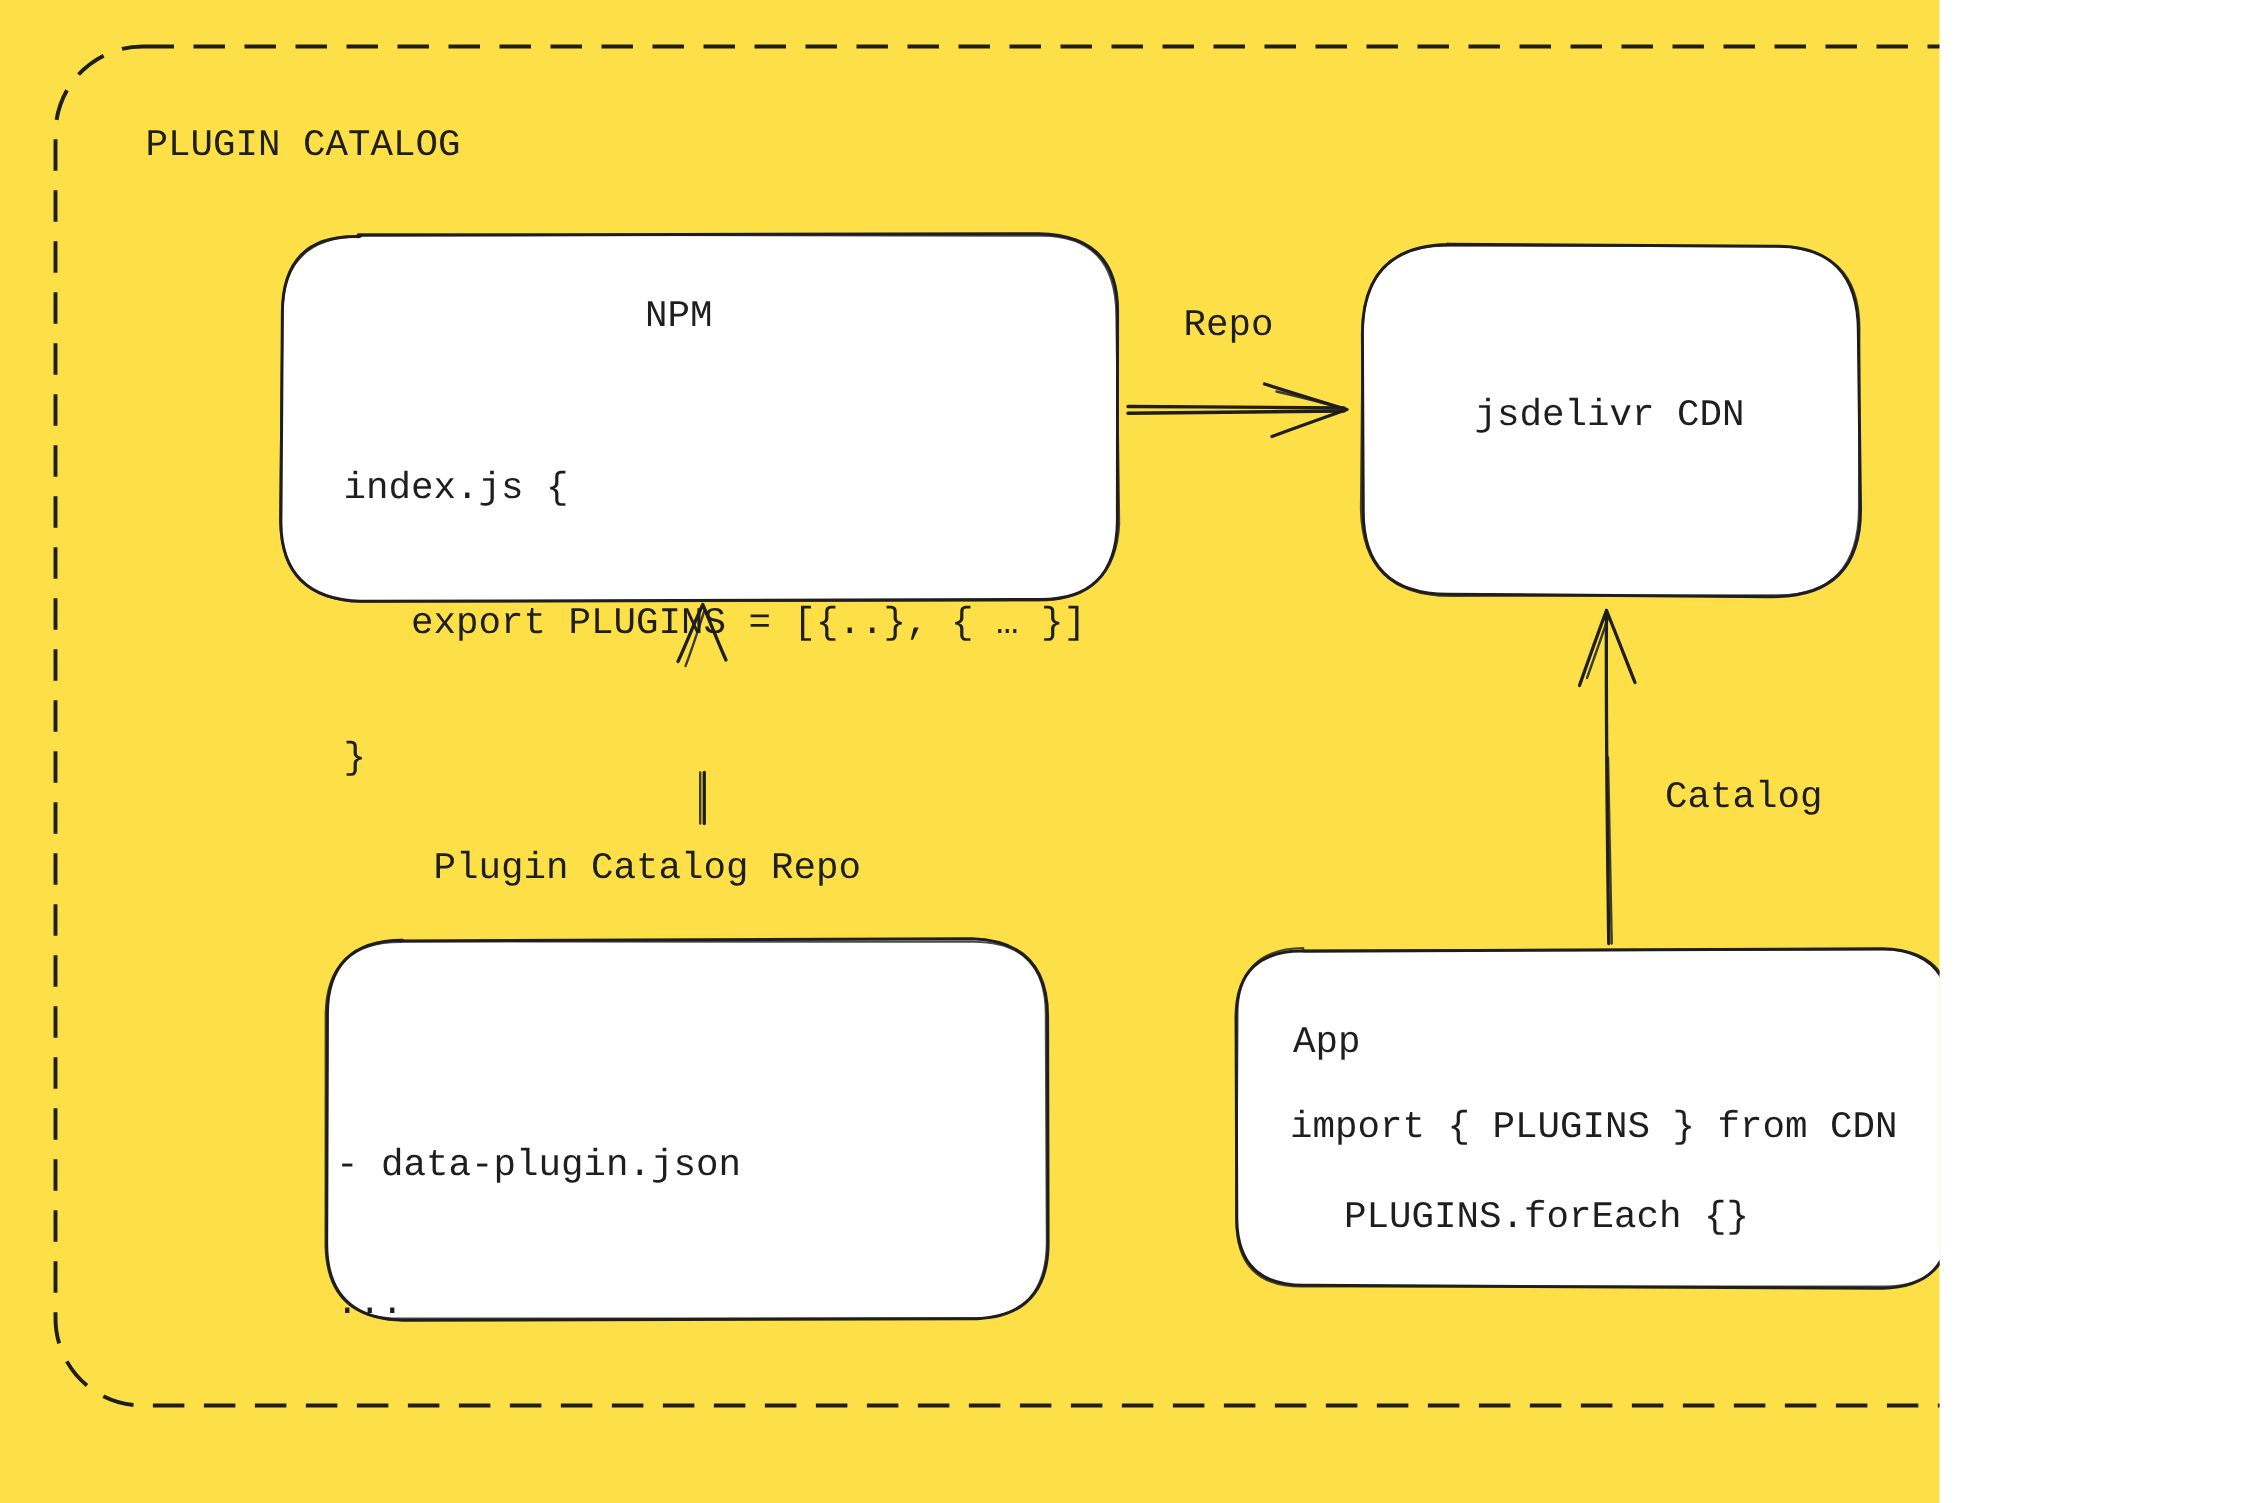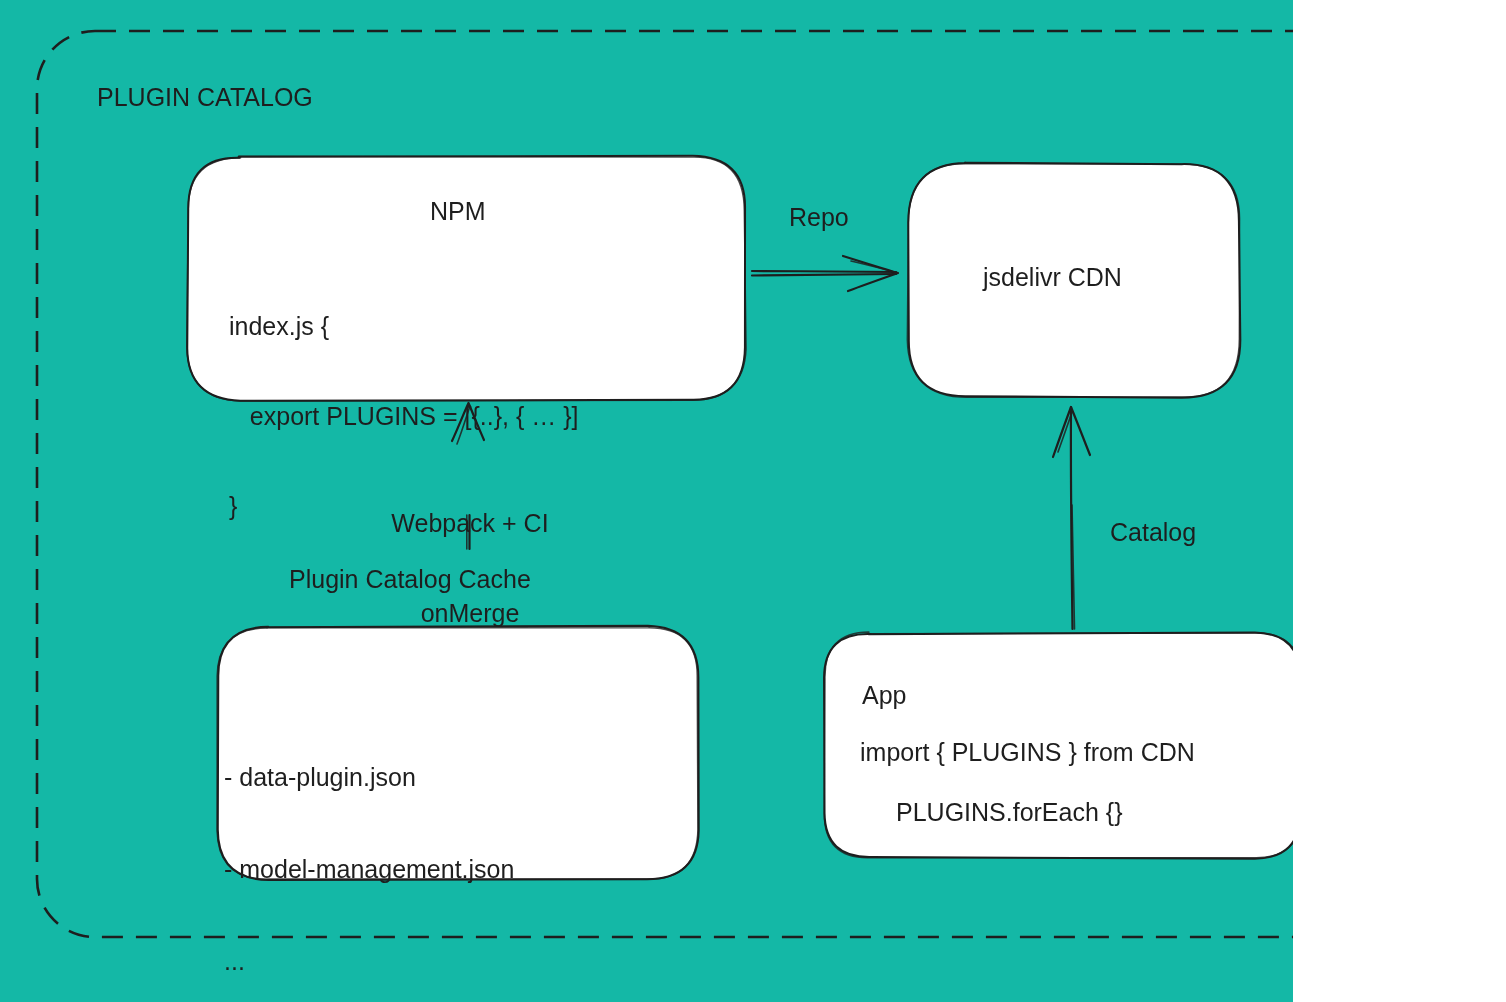--- a/index.html
+++ b/index.html
@@ -1,20 +1,20 @@
 <!DOCTYPE html>
 <html><head>
 <meta charset="utf-8">
 <style>
   html,body{margin:0;padding:0;background:#fff;}
   .canvas{
     position:relative;
     width:1293px;height:1002px;
-    background:#14b8a6;
-    font-family:Liberation Sans, sans-serif;
+    background:#fde047;
+    font-family:Liberation Mono, monospace;
     color:#1e1e1e;
     overflow:hidden;
   }
   svg.layer{position:absolute;left:0;top:0;width:1506px;height:1002px;}
   .frame-dash{
     fill:none;stroke:#1e1e1e;stroke-width:2.6;
     stroke-dasharray:21 13;stroke-linecap:butt;
   }
   .sketch{fill:#ffffff;stroke:#1e1e1e;stroke-width:2;stroke-linejoin:round;}
   .sketch.pass2{fill:none;opacity:.8;stroke-width:1.4;}
@@ -83,29 +83,24 @@
   <div class="t code-block" style="left:229px;top:251px;">
     <div>index.js {</div>
     <div>   export PLUGINS = [{..}, { … }]</div>
     <div>}</div>
   </div>
 
   <div class="t" style="left:789px;top:202px;">Repo</div>
 
   <div class="t" style="left:983px;top:262px;">jsdelivr CDN</div>
 
-  <div class="t center" style="left:350px;top:448px;width:240px;">
-    <div>Webpack + CI</div>
-    <div>onMerge</div>
-  </div>
 
-  <div class="t" style="left:289px;top:564px;">Plugin Catalog Cache</div>
+  <div class="t" style="left:289px;top:564px;">Plugin Catalog Repo</div>
   <div class="t repo-items" style="left:224px;top:701px;">
     <div>- data-plugin.json</div>
-    <div>- model-management.json</div>
     <div>...</div>
   </div>
 
   <div class="t" style="left:862px;top:680px;">App</div>
   <div class="t" style="left:860px;top:737px;">import { PLUGINS } from CDN</div>
   <div class="t" style="left:860px;top:797px;margin-left:36px;">PLUGINS.forEach {}</div>
 
   <div class="t" style="left:1110px;top:517px;">Catalog</div>
 
 </div>

